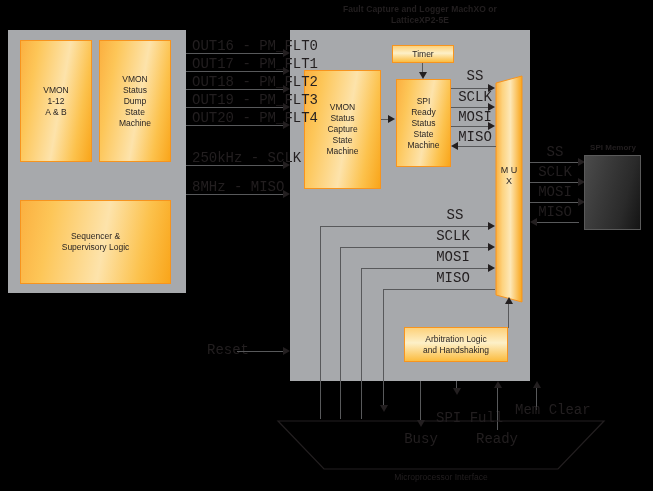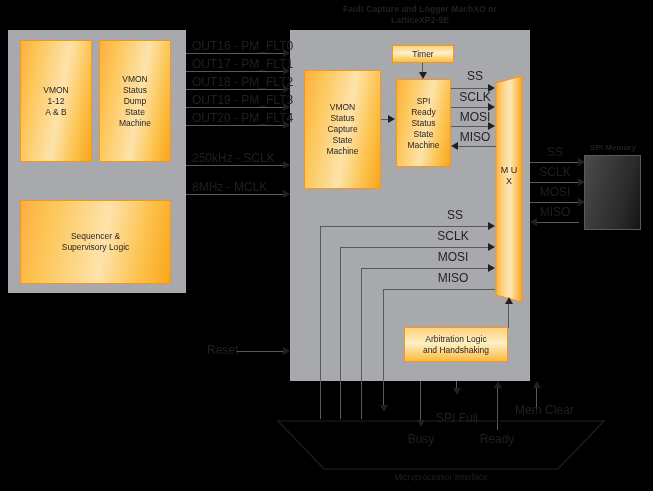--- a/index.html
+++ b/index.html
@@ -32,21 +32,21 @@
   .h-line{position:absolute;height:1px;background:#58595b;}
   .v-line{position:absolute;width:1px;background:#58595b;}
   .arr-r{position:absolute;width:0;height:0;border-top:4px solid transparent;
          border-bottom:4px solid transparent;border-left:7px solid #231f20;}
   .arr-l{position:absolute;width:0;height:0;border-top:4px solid transparent;
          border-bottom:4px solid transparent;border-right:7px solid #231f20;}
   .arr-d{position:absolute;width:0;height:0;border-left:4px solid transparent;
          border-right:4px solid transparent;border-top:7px solid #231f20;}
   .arr-u{position:absolute;width:0;height:0;border-left:4px solid transparent;
          border-right:4px solid transparent;border-bottom:7px solid #231f20;}
-  .sig{position:absolute;font-size:12px;color:#231f20;white-space:nowrap;line-height:10px;}
+  .sig{position:absolute;font-size:14px;color:#231f20;white-space:nowrap;line-height:10px;font-family:Liberation Mono, monospace;}
   .sig.c{text-align:center;}
 
   
   .mux{position:absolute;}
   .mux-txt{position:absolute;font-size:9px;line-height:11px;text-align:center;color:#231f20;}
 
   
   .up-wrap{position:absolute;}
   .up-label{position:absolute;font-size:8.5px;color:#231f20;text-align:center;width:100%;}
 </style>
@@ -159,21 +159,21 @@
   <div class="arr-r" style="left:283px;top:103px;"></div>
 
   <div class="sig" style="left:192px;top:113px;">OUT20 - PM_FLT4</div>
   <div class="h-line" style="left:186px;top:125px;width:98px;"></div>
   <div class="arr-r" style="left:283px;top:121px;"></div>
 
   <div class="sig" style="left:192px;top:153px;">250kHz - SCLK</div>
   <div class="h-line" style="left:186px;top:165px;width:98px;"></div>
   <div class="arr-r" style="left:283px;top:161px;"></div>
 
-  <div class="sig" style="left:192px;top:182px;">8MHz - MCLK</div>
+  <div class="sig" style="left:192px;top:182px;">8MHz - MISO</div>
   <div class="h-line" style="left:186px;top:194px;width:98px;"></div>
   <div class="arr-r" style="left:283px;top:190px;"></div>
 
   <div class="sig" style="left:207px;top:345px;">Reset</div>
   <div class="h-line" style="left:237px;top:351px;width:47px;"></div>
   <div class="arr-r" style="left:283px;top:347px;"></div>
 
   <div class="sig c" style="left:455px;top:71px;width:40px;">SS</div>
   <div class="h-line" style="left:451px;top:88px;width:38px;"></div>
   <div class="arr-r" style="left:488px;top:84px;"></div>

